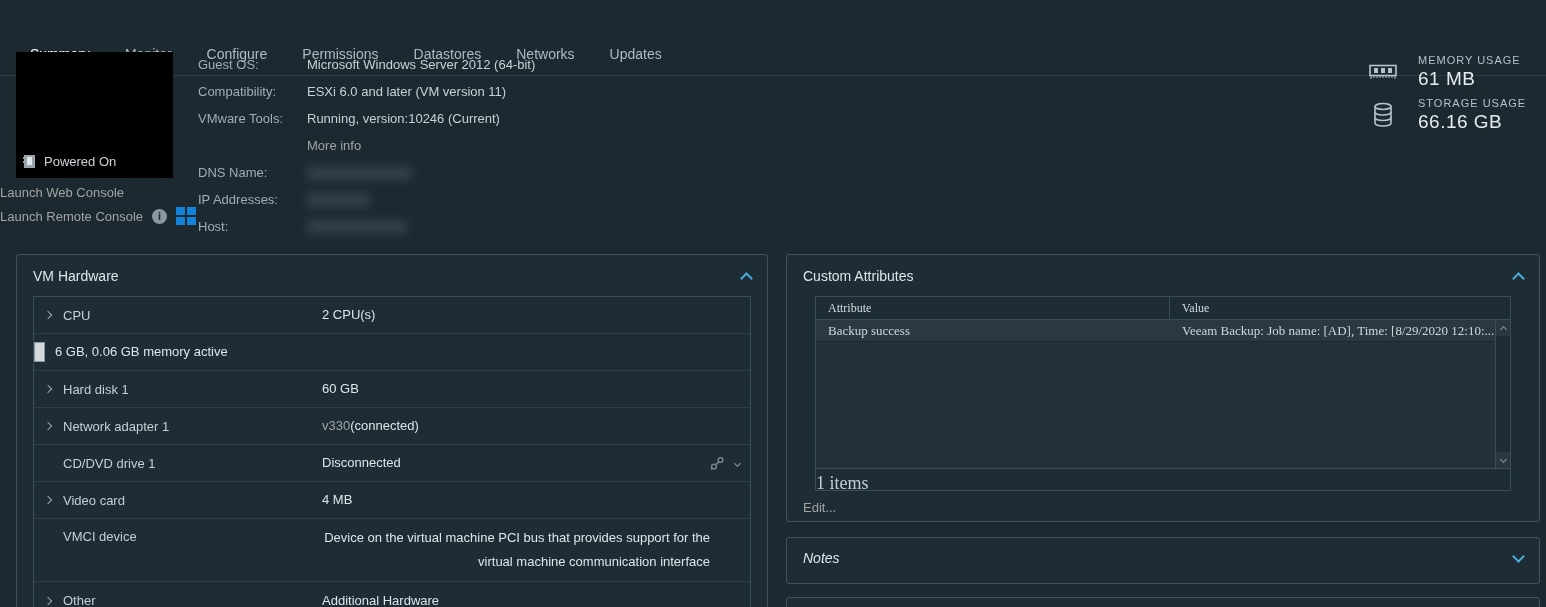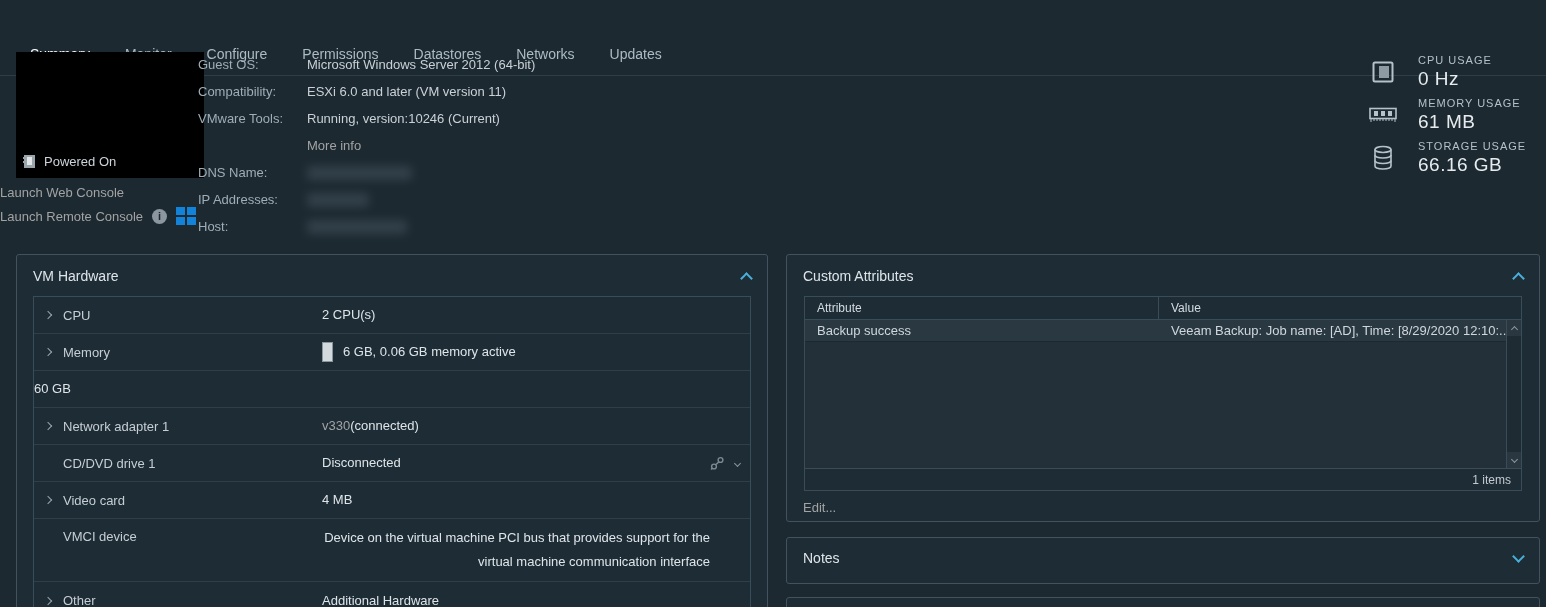--- a/index.html
+++ b/index.html
@@ -17,21 +17,21 @@
     border-bottom: 1px solid #2e3e48;
     display: flex; align-items: stretch; padding-left: 29px; margin-top: 32px;
   }
   .tab {
     margin-right: 33px; padding: 14px 1px 9px; font-size: 14px;
     color: #adbbc4; cursor: pointer; border-bottom: 3px solid transparent;
   }
   .tab.active { color: #ffffff; border-bottom-color: #49afd9; }
   
   .thumb {
-    position: absolute; left: 16px; top: 52px; width: 188px; height: 126px;
+    position: absolute; left: 16px; top: 52px; width: 157px; height: 126px;
     background: #000; cursor: pointer;
   }
   .powered { position: absolute; left: 7px; bottom: 9px; display: flex; align-items: center; gap: 8px; color: #cdd4d9; }
   .console-links { position: absolute; left: 0; top: 185px; }
   .link { color: #a3a3a3; cursor: pointer; text-decoration: none; }
   .rc-row { display: flex; align-items: center; gap: 9px; margin-top: 7px; }
   .info-icon {
     width: 15px; height: 15px; border-radius: 50%; background: #8b969e;
     color: #1c2931; font-size: 11px; font-weight: bold; line-height: 15px;
     text-align: center; cursor: pointer;
@@ -70,36 +70,36 @@
   
   .hw-table { margin: 0 16px; border: 1px solid #3a4c58; }
   .hw-row { display: flex; align-items: center; min-height: 37px; border-bottom: 1px solid #2e3f49; }
   .hw-row:last-child { border-bottom: none; }
   .hw-label { width: 288px; display: flex; align-items: center; padding-left: 11px; color: #c6ced4; flex-shrink: 0; }
   .hw-label .cbox { width: 18px; display: flex; align-items: center; }
   .hw-value { flex: 1; color: #dee5e9; display: flex; align-items: center; padding-right: 10px; line-height: 24px; }
   .mem-gauge { width: 11px; height: 20px; background: #d3dade; border: 1px solid #8a959c; margin-right: 10px; }
   .hw-actions { margin-left: auto; display: flex; align-items: center; gap: 9px; }
   
-  .ca-table { margin: 0 17px; border: 1px solid #3a4c58; }
+  .ca-table { margin: 0 28px; border: 1px solid #3a4c58; font-family: Liberation Serif, serif; }
   .ca-head { display: flex; height: 23px; border-bottom: 1px solid #3a4c58; font-size: 12px; color: #d4dce1; }
   .ca-head .c1 { width: 354px; padding: 4px 0 0 12px; border-right: 1px solid #3a4c58; }
   .ca-head .c2 { flex: 1; padding: 4px 0 0 12px; }
   .ca-body { position: relative; height: 148px; background: #243039; }
   .ca-row { display: flex; height: 22px; background: #2a3842; border-bottom: 1px solid #1b2930; cursor: pointer; }
   .ca-row .c1 { width: 354px; padding: 3px 0 0 12px; color: #cfd7dc; }
   .ca-row .c2 { flex: 1; padding: 3px 14px 0 12px; color: #cfd7dc; white-space: nowrap; overflow: hidden; }
   .ca-scroll {
     position: absolute; right: 0; top: 0; bottom: 0; width: 15px;
     background: #1f2b33; border-left: 1px solid #3a4c58;
   }
   .ca-scroll .btn { position: absolute; left: 0; width: 14px; height: 16px; background: #2a3740; display: flex; align-items: center; justify-content: center; cursor: pointer; }
   .ca-scroll .btn.top { top: 0; }
   .ca-scroll .btn.bot { bottom: 0; }
-  .ca-foot { height: 22px; border-top: 1px solid #3a4c58; text-align: right; padding: 4px 10px 0 0; font-size: 12px; color: #c3cbd1; }
+  .ca-foot { height: 22px; border-top: 1px solid #3a4c58; padding: 4px 10px 0 0; font-size: 18px; color: #c3cbd1; }
   .edit-link { margin: 9px 16px; font-size: 13px; }
   
   .ico { display: block; }
 </style>
 </head>
 <body>
 
 <div class="tabbar">
   <div class="tab active">Summary</div>
   <div class="tab">Monitor</div>
@@ -155,32 +155,20 @@
     </div>
   <div class="lab">Host:</div>
   <div class="val">
       <div class="blob" style="width:100px"></div>
     </div>
 </div>
 
 <div class="usage">
   <div class="usage-item">
     <div class="usage-ico">
-      <svg class="ico" width="26" height="26" viewBox="0 0 26 26">
-        <rect x="3.5" y="3.5" width="19" height="19" rx="1.5" fill="none" stroke="#b5c2ca" stroke-width="2"></rect>
-        <rect x="9" y="7" width="10" height="12" fill="#8d9aa3"></rect>
-      </svg>
-    </div>
-    <div>
-      <div class="usage-label">CPU USAGE</div>
-      <div class="usage-value">0 Hz</div>
-    </div>
-  </div>
-  <div class="usage-item">
-    <div class="usage-ico">
       <svg class="ico" width="28" height="18" viewBox="0 0 28 18">
         <rect x="1" y="2.5" width="26" height="10" fill="none" stroke="#b5c2ca" stroke-width="1.6"></rect>
         <rect x="5" y="5" width="4" height="5" fill="#b5c2ca"></rect>
         <rect x="12" y="5" width="4" height="5" fill="#b5c2ca"></rect>
         <rect x="19" y="5" width="4" height="5" fill="#b5c2ca"></rect>
         <path d="M2 13 v3 M5 13 v2 M8 13 v2 M11 13 v2 M14 13 v2 M17 13 v2 M20 13 v2 M23 13 v2 M26 13 v3" stroke="#b5c2ca" stroke-width="1"></path>
       </svg>
     </div>
     <div>
       <div class="usage-label">MEMORY USAGE</div>
@@ -212,32 +200,32 @@
     <div class="hw-row">
       <div class="hw-label">
           <span class="cbox">
             <span class="chev small-right"></span>
           </span>
           <span>CPU</span>
         </div>
       <div class="hw-value">2 CPU(s)</div>
     </div>
     <div class="hw-row">
-      <div class="hw-label">
-          <span class="cbox">
-            <span class="chev small-right"></span>
-          </span>
-          <span>Memory</span>
-        </div>
       <div class="hw-value">
           <span class="mem-gauge"></span>
           <span>6 GB, 0.06 GB memory active</span>
         </div>
     </div>
     <div class="hw-row">
+      <div class="hw-label">
+          <span class="cbox">
+            <span class="chev small-right"></span>
+          </span>
+          <span>Hard disk 1</span>
+        </div>
       <div class="hw-value">60 GB</div>
     </div>
     <div class="hw-row">
       <div class="hw-label">
           <span class="cbox">
             <span class="chev small-right"></span>
           </span>
           <span>Network adapter 1</span>
         </div>
       <div class="hw-value">
@@ -314,19 +302,19 @@
             <span class="chev small-down" style="margin-bottom:2px;"></span>
           </div>
       </div>
     </div>
     <div class="ca-foot">1 items</div>
   </div>
   <div class="edit-link"><a class="link">Edit...</a></div>
 </div>
 
 <div class="panel" style="left:786px; top:537px; width:754px; height:47px;">
-  <div class="panel-title" style="padding-top:12px;">
+  <div class="panel-title" style="padding-top:12px;font-style:italic;">
     <span>Notes</span>
     <span class="chev down"></span>
   </div>
 </div>
 
 <div class="panel" style="left:786px; top:597px; width:754px; height:30px;"></div>
 
 </body></html>

